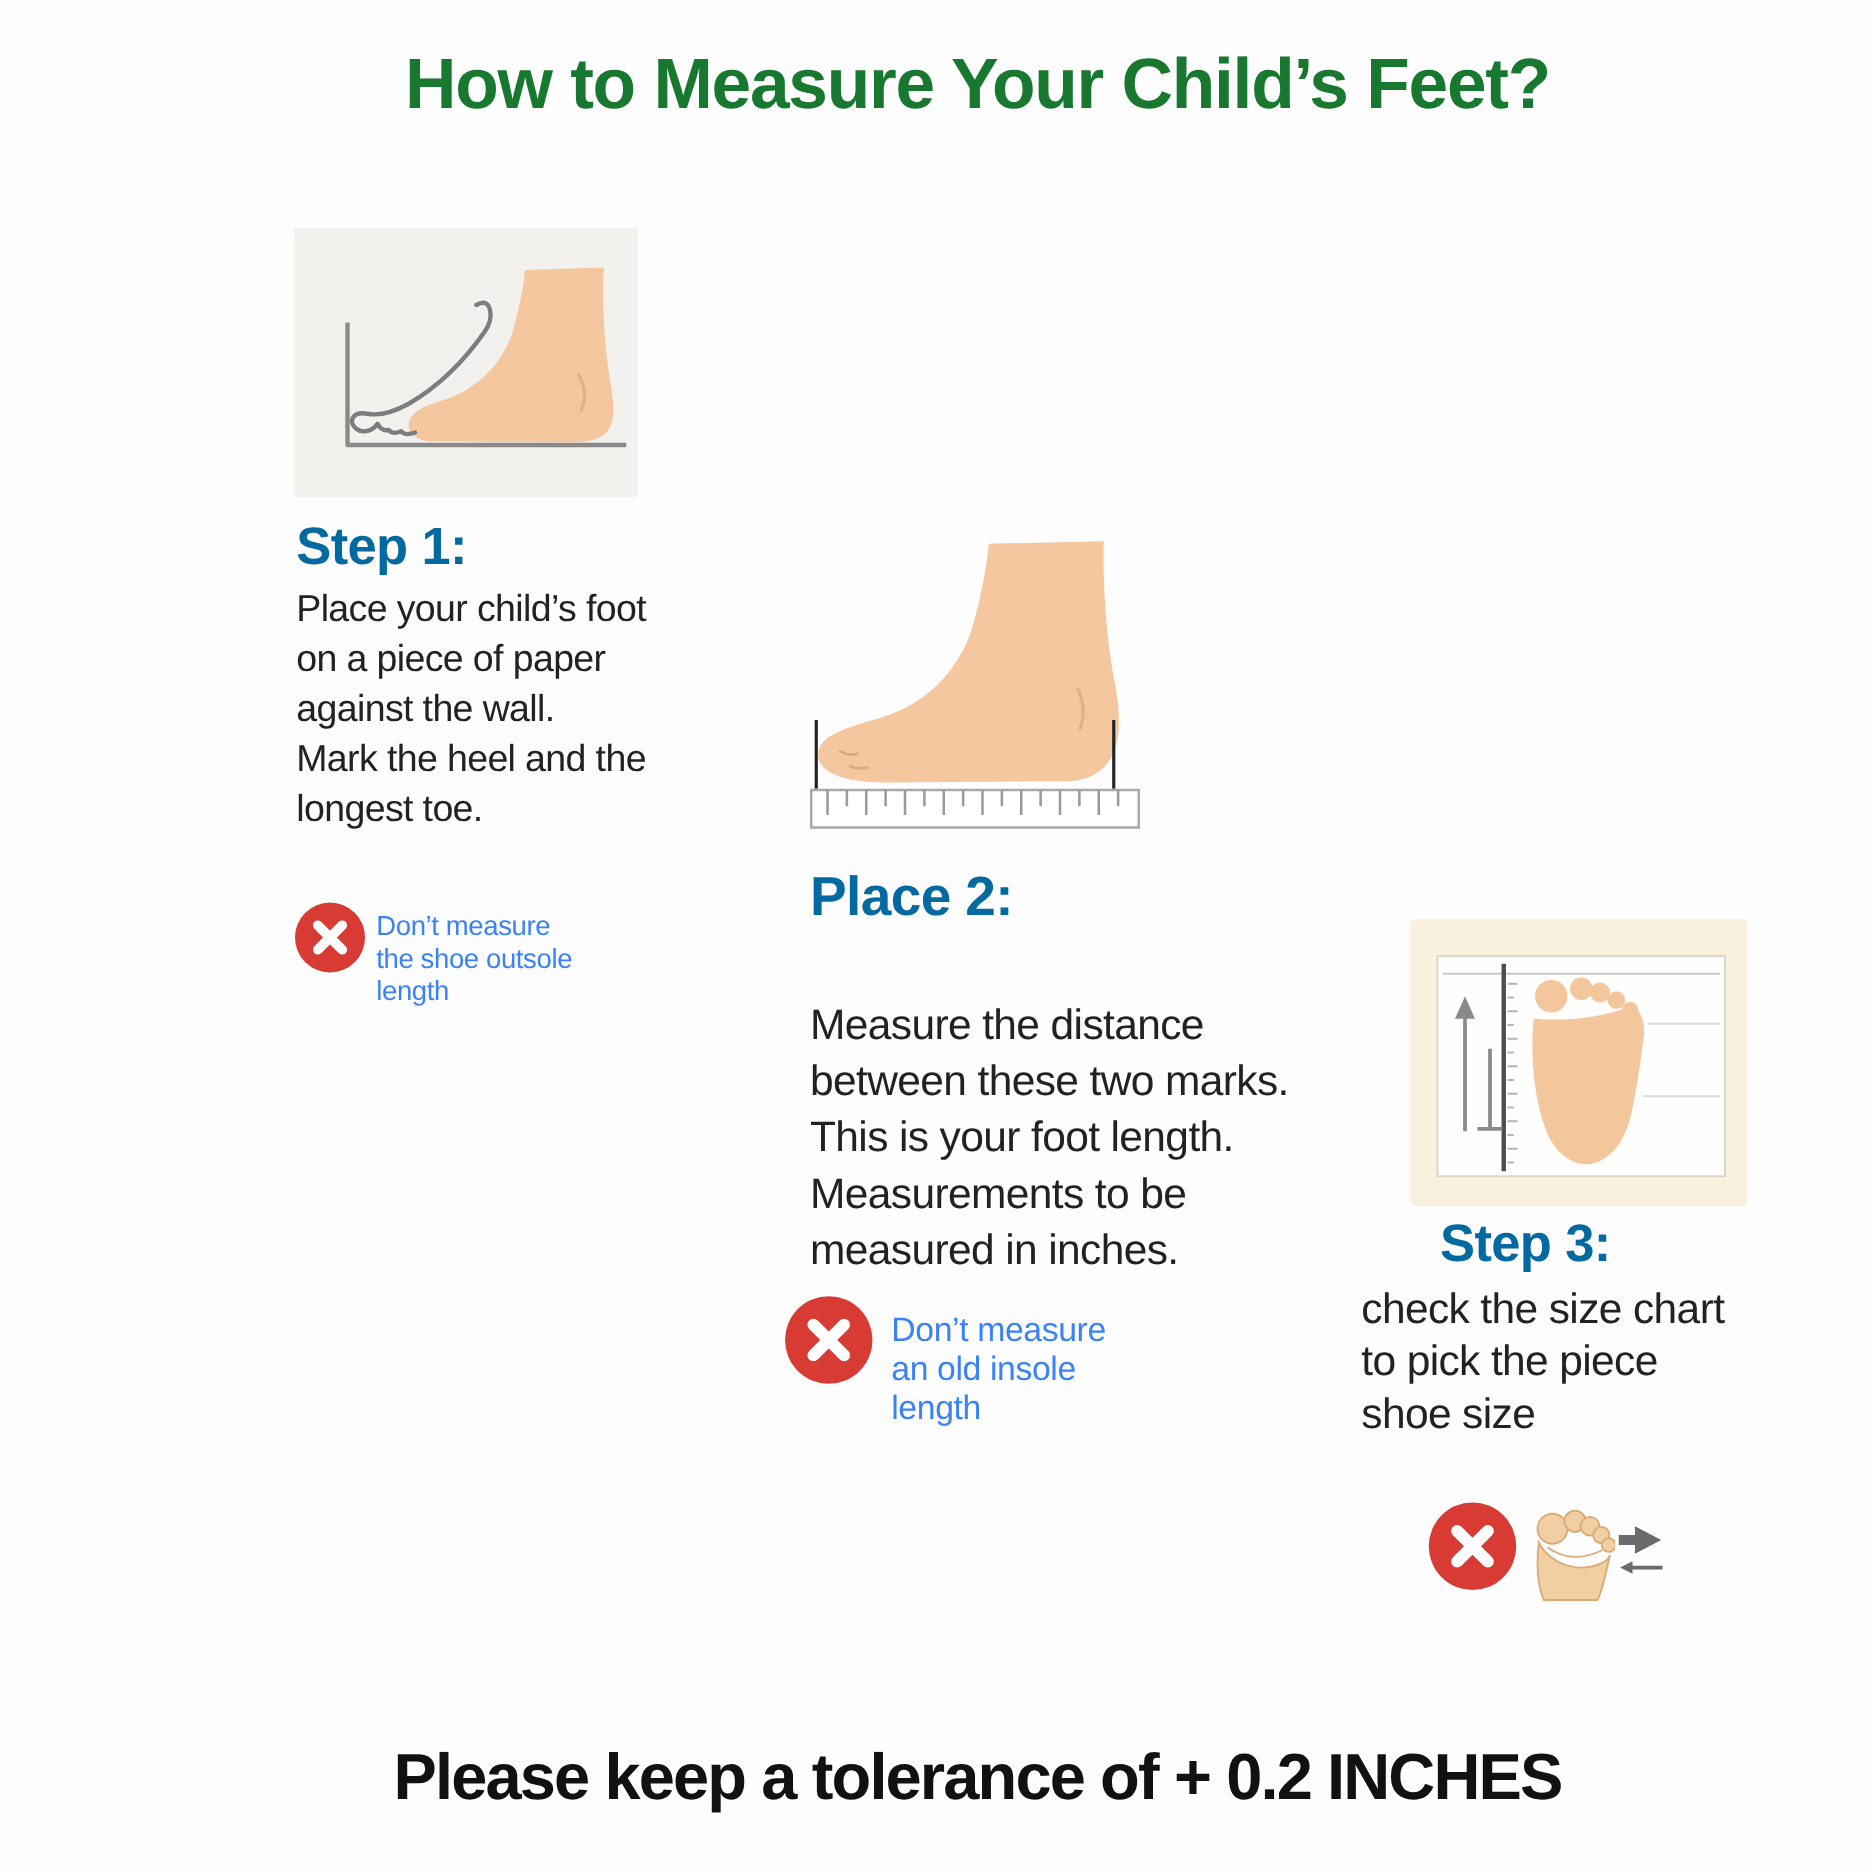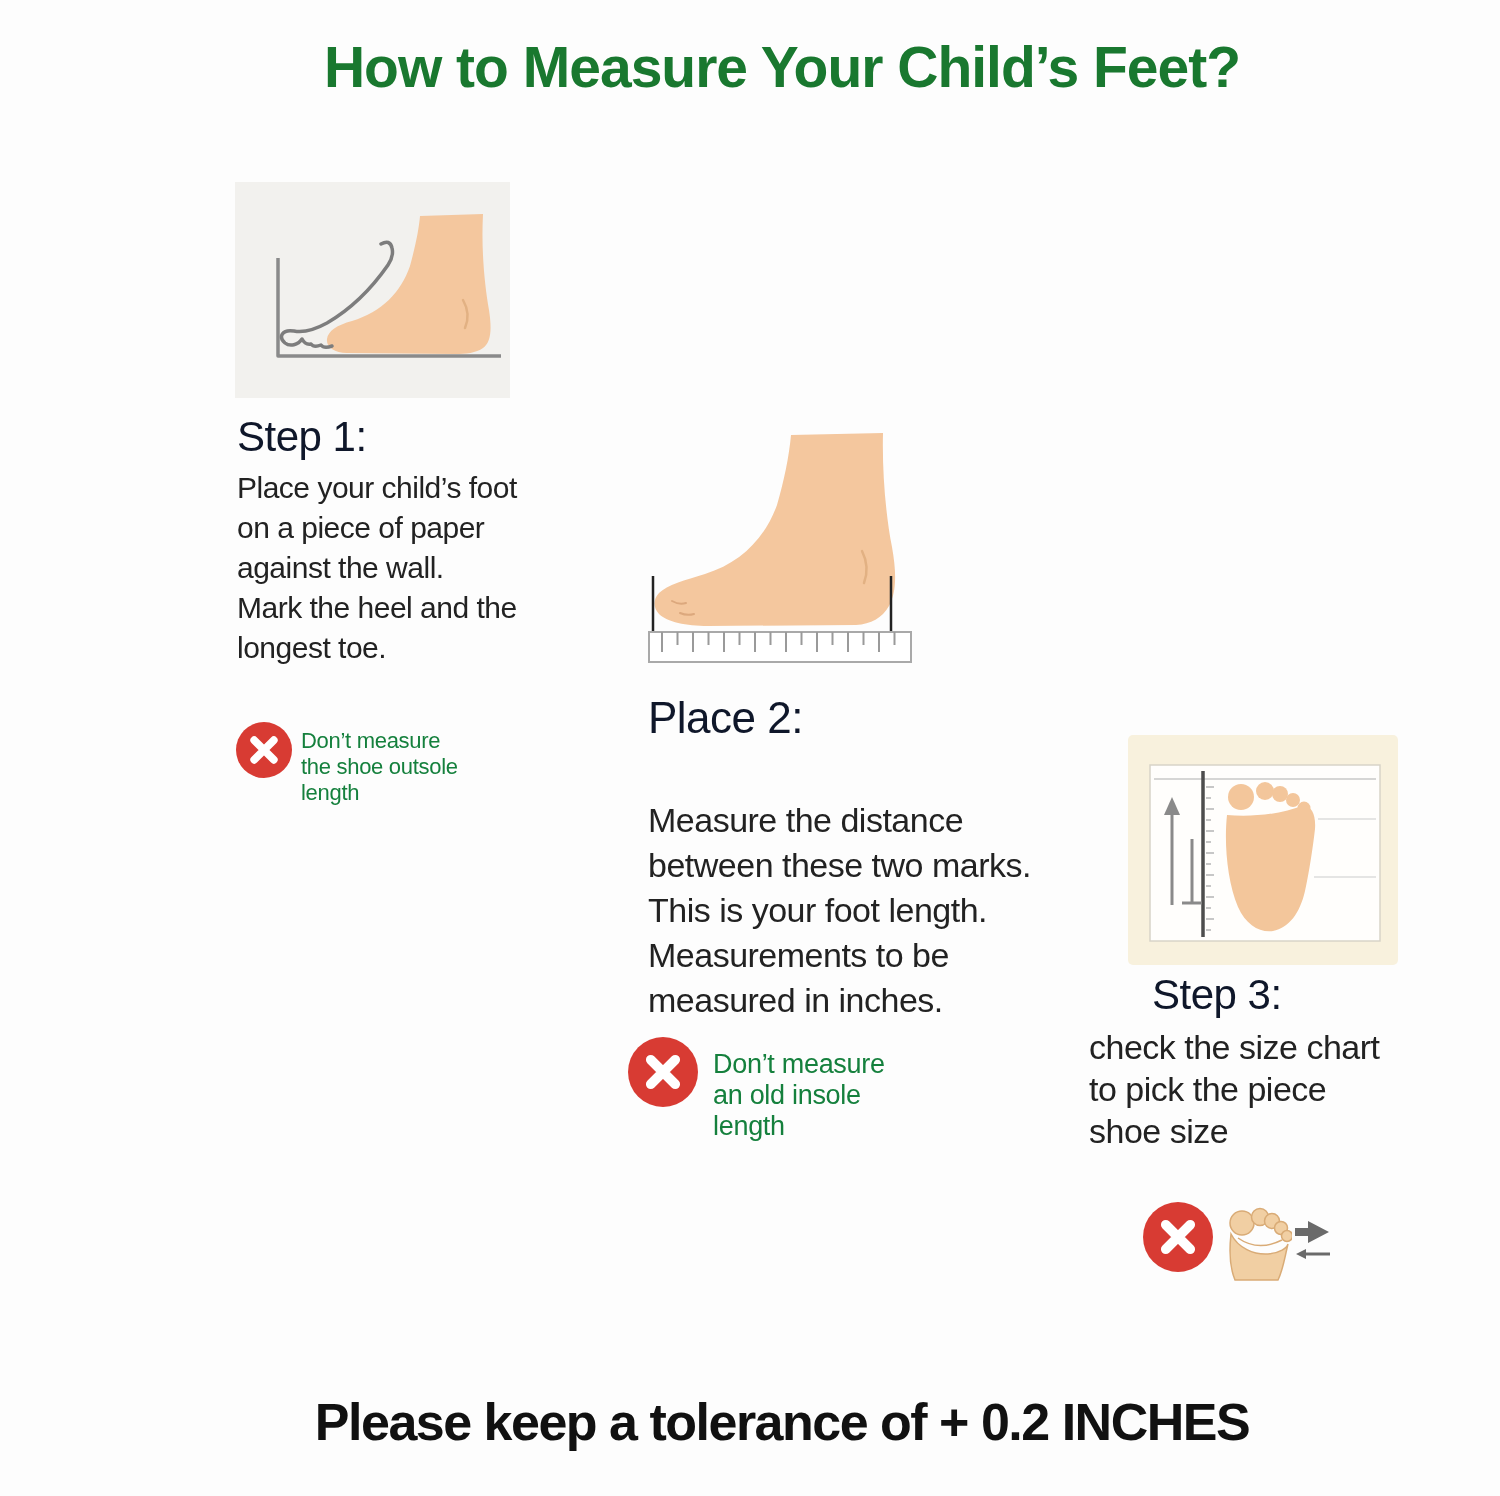--- a/index.html
+++ b/index.html
@@ -6,21 +6,21 @@
   .canvas{
     position:relative;width:1500px;height:1496px;background:#fdfdfd;
     font-family:"Liberation Sans",sans-serif;color:#1f1f1f;overflow:hidden;
   }
   .title{
     position:absolute;top:34px;left:0;width:1500px;margin:0;
     text-align:center;transform:translateX(32px);
     font-size:57px;font-weight:bold;letter-spacing:-1px;color:#19782f;
   }
   .step-head{
-    position:absolute;font-weight:normal;color:#0f172a;line-height:1.1;letter-spacing:-0.5px;
+    position:absolute;font-weight:bold;color:#0369a1;line-height:1.1;letter-spacing:-0.5px;
   }
   .para{
     position:absolute;white-space:pre-line;letter-spacing:-0.5px;color:#222;
   }
   .h1pos{left:237px;top:414px;font-size:42px;}
   .p1a{left:237px;top:468px;font-size:30px;line-height:40px;}
   .p1b{left:237px;top:588px;font-size:30px;line-height:40px;}
   .h2pos{left:648px;top:694px;font-size:44px;}
   .p2{left:648px;top:752px;font-size:34px;line-height:45px;margin-top:46px;}
   .h3pos{left:1152px;top:972px;font-size:42px;}
@@ -30,21 +30,21 @@
   .s2img{left:646px;top:425px;}
   .s3img{left:1128px;top:735px;}
   .nobadge{
     position:absolute;border-radius:50%;background:#d83b33;
   }
   .nobadge svg{display:block;width:100%;height:100%;}
   .b1{left:236px;top:722px;width:56px;height:56px;}
   .b2{left:628px;top:1037px;width:70px;height:70px;}
   .b3{left:1143px;top:1202px;width:70px;height:70px;}
   .dont{
-    position:absolute;white-space:pre-line;color:#15803d;letter-spacing:-0.3px;
+    position:absolute;white-space:pre-line;color:#3b82f6;letter-spacing:-0.3px;
   }
   .d1{left:301px;top:728px;font-size:22px;line-height:26px;}
   .d2{left:713px;top:1049px;font-size:27px;line-height:31px;}
   .footicon{left:1228px;top:1204px;}
   .arricon{left:1293px;top:1216px;}
   .footer{
     position:absolute;top:1392px;left:0;width:1500px;margin:0;
     text-align:center;transform:translateX(32px);
     font-size:52px;font-weight:bold;letter-spacing:-1.5px;color:#111;
   }

